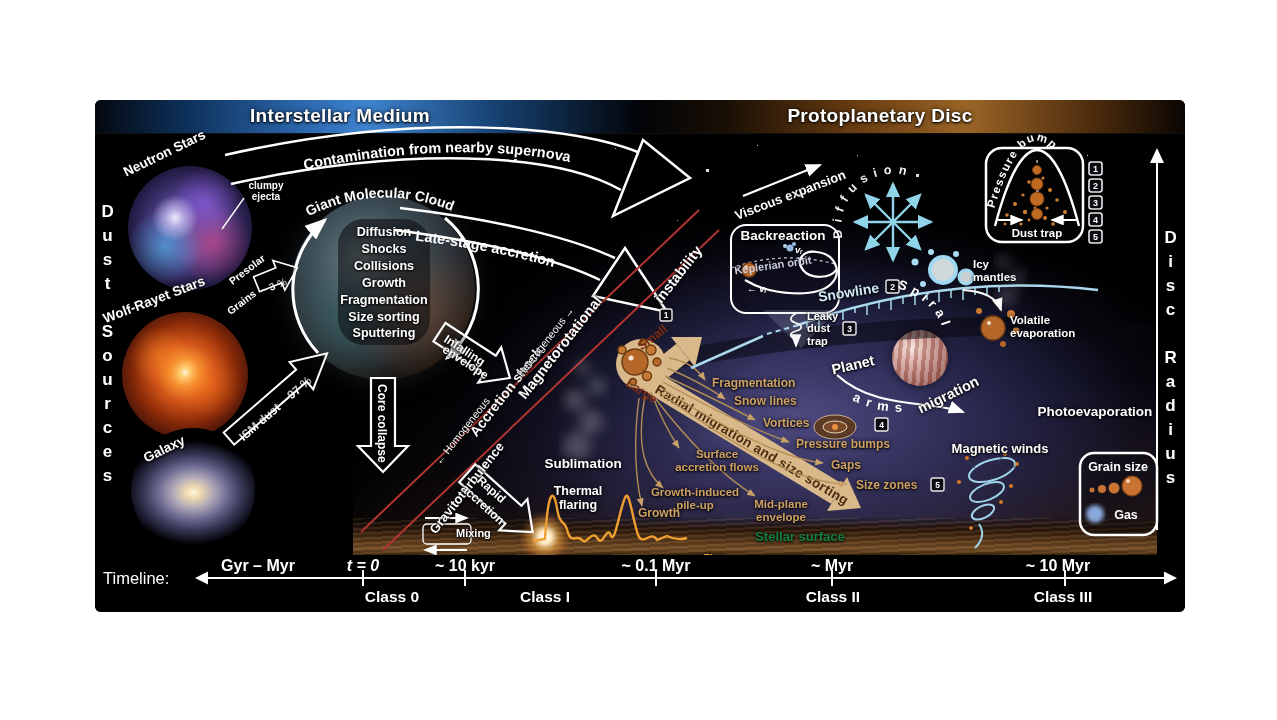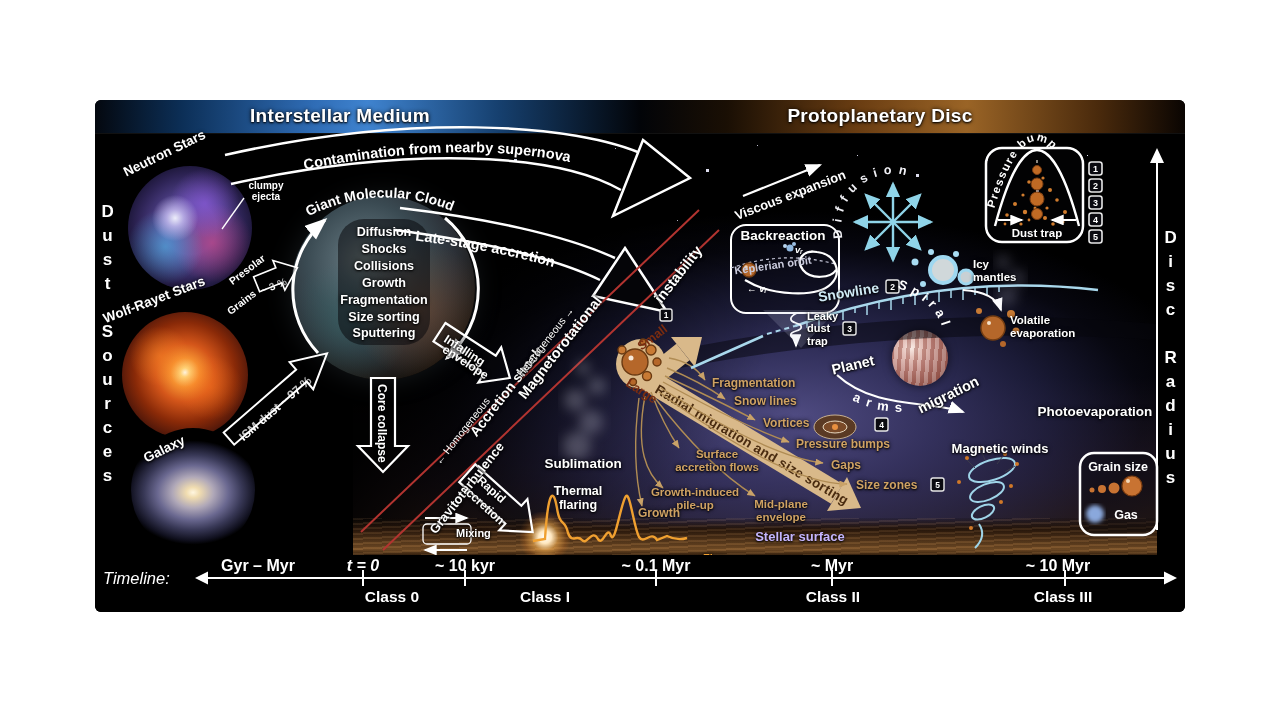--- a/index.html
+++ b/index.html
@@ -430,24 +430,24 @@
   <div class="lbl tan" style="left:617px;top:277px;font-size:12px;">Fragmentation</div>
   <div class="lbl tan" style="left:639px;top:295px;font-size:12px;">Snow lines</div>
   <div class="lbl tan" style="left:668px;top:317px;font-size:12px;">Vortices</div>
   <div class="lbl tan" style="left:701px;top:338px;font-size:12px;">Pressure bumps</div>
   <div class="lbl tan" style="left:736px;top:359px;font-size:12px;">Gaps</div>
   <div class="lbl tan" style="left:761px;top:379px;font-size:12px;">Size zones</div>
   <div class="lbl tan wrap ctr" style="left:578px;top:348px;width:88px;font-size:11.5px;">Surface accretion flows</div>
   <div class="lbl tan wrap ctr" style="left:550px;top:386px;width:100px;font-size:11.5px;">Growth-induced pile-up</div>
   <div class="lbl tan wrap ctr" style="left:646px;top:398px;width:80px;font-size:11.5px;">Mid-plane envelope</div>
   <div class="lbl tan" style="left:543px;top:407px;font-size:12px;">Growth</div>
-  <div class="lbl ctr" style="left:640px;top:430px;width:130px;font-size:13px;color:#c4b5fd;">Stellar surface</div>
+  <div class="lbl ctr" style="left:640px;top:430px;width:130px;font-size:13px;color:#15803d;">Stellar surface</div>
 
   <div class="abs" style="left:0;top:455px;width:1090px;height:57px;background:#000;">
-    <div class="lbl" style="left:8px;top:14px;font-size:16.5px;font-weight:400;font-style:italic;">Timeline:</div>
+    <div class="lbl" style="left:8px;top:14px;font-size:16.5px;font-weight:400;">Timeline:</div>
     <svg width="1090" height="57" viewBox="0 0 1090 57">
       <line x1="110" y1="23" x2="1072" y2="23" stroke="#fff" stroke-width="2"></line>
       <polygon points="100,23 113,16.5 113,29.5" fill="#fff"></polygon>
       <polygon points="1082,23 1069,16.5 1069,29.5" fill="#fff"></polygon>
       <path d="M268,15 V31 M370,15 V31 M561,15 V31 M737,15 V31 M970,15 V31" stroke="#fff" stroke-width="2"></path>
     </svg>
     <div class="tick-lbl" style="left:163px;">Gyr – Myr</div>
     <div class="tick-lbl it" style="left:268px;">t = 0</div>
     <div class="tick-lbl" style="left:370px;">~ 10 kyr</div>
     <div class="tick-lbl" style="left:561px;">~ 0.1 Myr</div>

